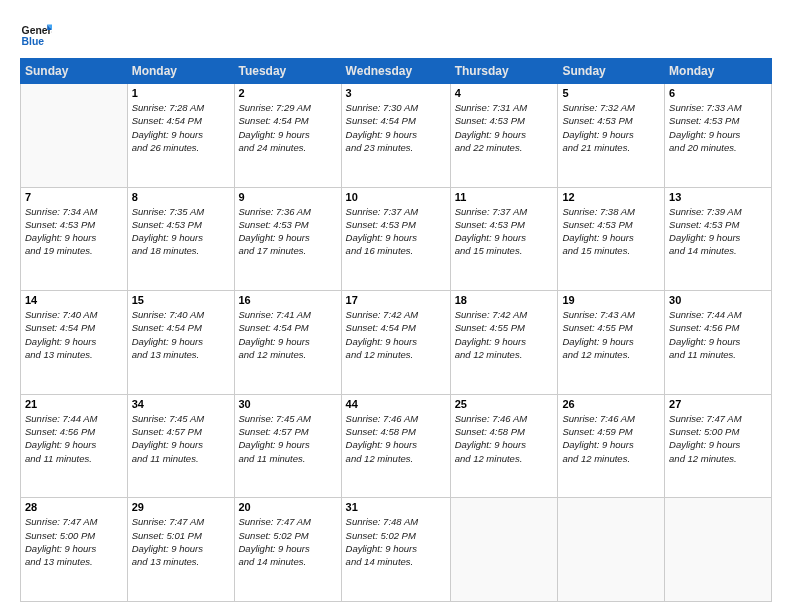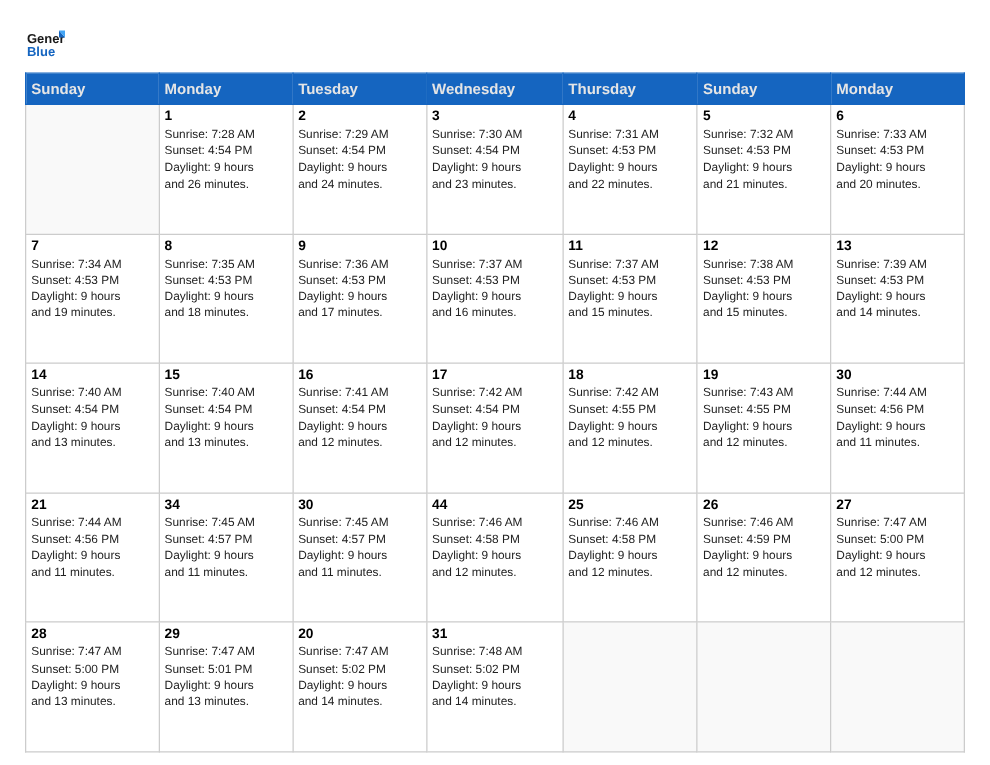--- a/index.html
+++ b/index.html
@@ -71,20 +71,21 @@
     .day-num {
       font-weight: bold;
       font-size: 11px;
       margin-bottom: 2px;
       display: block;
     }
     .day-info {
       font-size: 9.5px;
       color: #222;
       line-height: 1.4;
+      font-style: italic;
     }
     .empty-cell {
       background: #f9f9f9;
     }
   </style>
 </head>
 <body>
 
 <div class="page">
   <div class="header">

